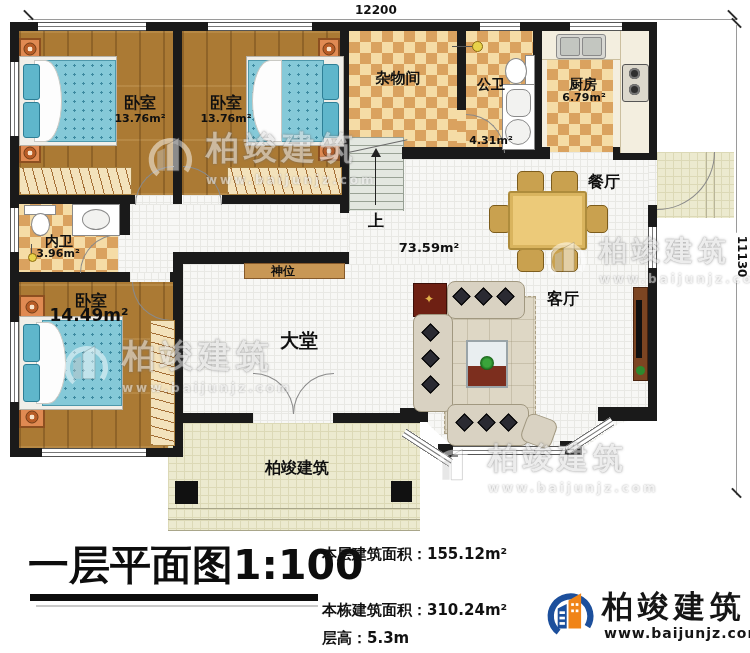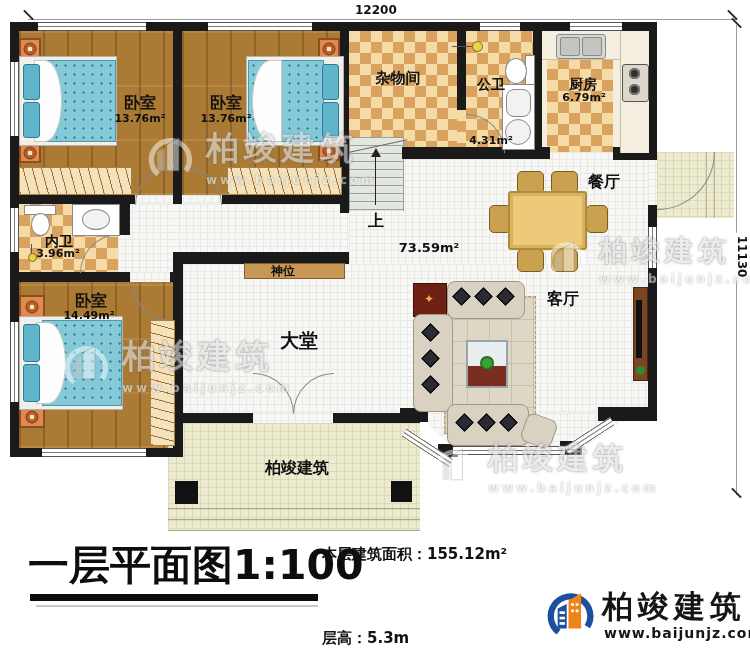--- a/index.html
+++ b/index.html
@@ -260,21 +260,21 @@
     <div class="lbl" style="left:491px;top:97px;font-size:11px;margin-top:43px;">4.31m²</div>
     <div class="lbl" style="left:583px;top:84px;font-size:14px;">厨房</div>
     <div class="lbl" style="left:584px;top:97px;font-size:11px;">6.79m²</div>
     <div class="lbl" style="left:604px;top:182px;font-size:16px;">餐厅</div>
     <div class="lbl" style="left:563px;top:299px;font-size:16px;">客厅</div>
     <div class="lbl" style="left:299px;top:340px;font-size:19px;">大堂</div>
     <div class="lbl" style="left:429px;top:247px;font-size:13px;">73.59m²</div>
     <div class="lbl" style="left:59px;top:241px;font-size:14px;">内卫</div>
     <div class="lbl" style="left:58px;top:253px;font-size:11px;">3.96m²</div>
     <div class="lbl" style="left:91px;top:301px;font-size:16px;">卧室</div>
-    <div class="lbl" style="left:89px;top:315px;font-size:11px;">14.49m²</div>
+    <div class="lbl" style="left:89px;top:315px;font-size:17px;">14.49m²</div>
     <div class="lbl" style="left:283px;top:271px;font-size:12px;">神位</div>
     <div class="lbl" style="left:376px;top:221px;font-size:16px;">上</div>
     <div class="lbl" style="left:297px;top:468px;font-size:16px;">柏竣建筑</div>
   </div>
 
   <div>
     <div class="dimline" style="left:28px;top:19px;width:708px;height:1px;"></div>
     <div class="tick" style="left:22px;top:14px;"></div>
     <div class="tick" style="left:726px;top:14px;"></div>
     <div class="dimlbl" style="left:352px;top:4px;">12200</div>
@@ -328,20 +328,23 @@
         <span class="t2">www.baijunjz.com</span>
       </div>
   </div>
 
   <div class="title-big" style="left:28px;top:545px;">一层平面图1:100</div>
   <div class="abs" style="left:30px;top:594px;width:288px;height:7px;background:#0d0d0d;"></div>
   <div class="abs" style="left:36px;top:605px;width:282px;height:2px;background:#c9c9c9;"></div>
 
   <div class="stat-line" style="left:322px;top:545px;">
     <span>本层建筑面积：</span><span>155.12m²</span>
+  </div>
+  <div class="stat-line" style="left:322px;top:601px;">
+    <span>本栋建筑面积：</span><span>310.24m²</span>
   </div>
   <div class="stat-line" style="left:322px;top:629px;">
     <span>层高：</span><span>5.3m</span>
   </div>
 
   <div class="abs" style="left:546px;top:585px;width:200px;height:60px;">
     <svg width="54" height="54" viewBox="0 0 60 60" style="position:absolute;left:0;top:2px;">
       <path d="M14 50 A22 22 0 1 1 46 44" fill="none" stroke="#1c4f9c" stroke-width="7"></path>
       <polygon points="25,15 39,7 39,46 25,46" fill="#f08418"></polygon>
       <polygon points="13,24 23,19 23,46 13,46" fill="#1c4f9c"></polygon>

